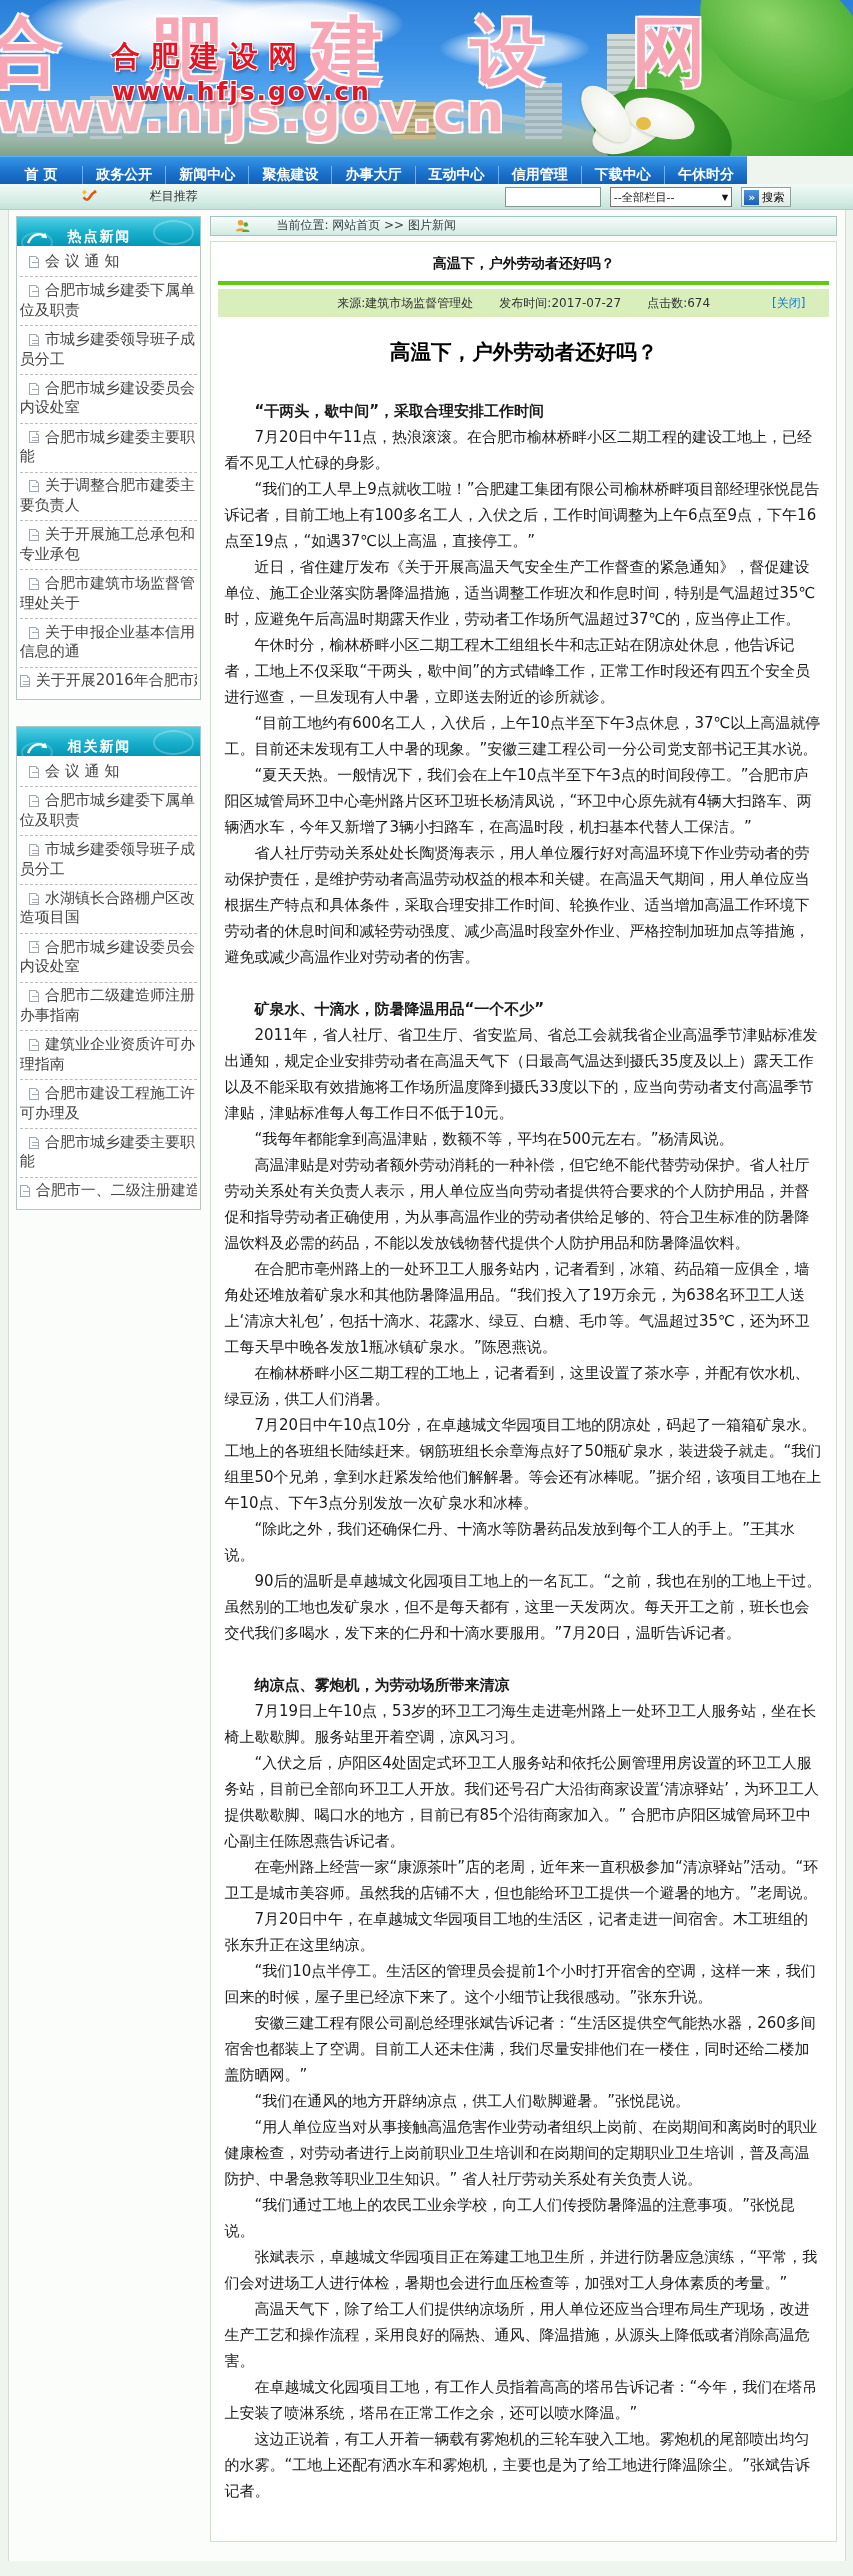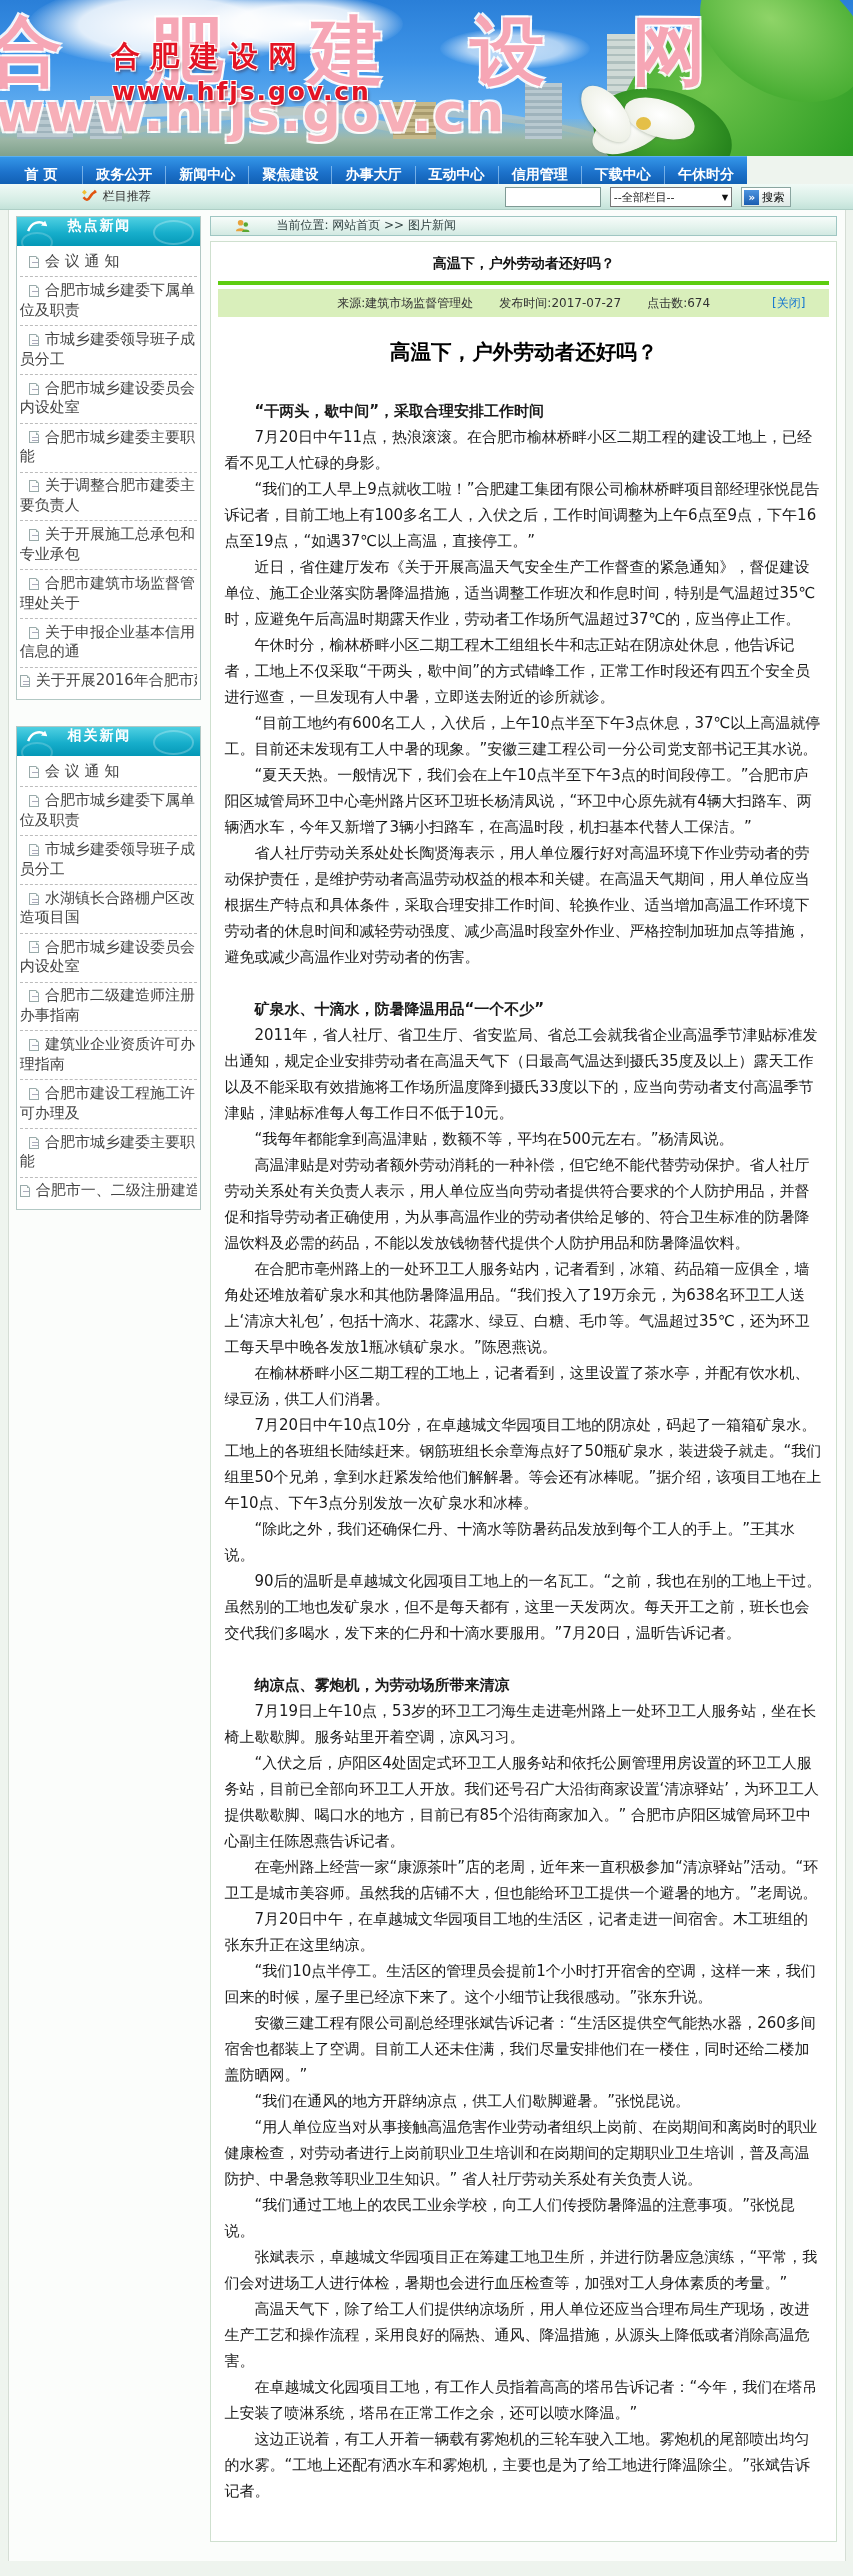--- a/index.html
+++ b/index.html
@@ -53,40 +53,40 @@
 
   
   .nav { display:flex; width:747px; height:28px; background:linear-gradient(180deg,#3496e8 0%,#1d73cc 55%,#1160b4 100%);
     border-top:0.9px solid #5ab0f0;align-items:flex-end; }
   .nav-item { flex:1; display:flex; align-items:center; justify-content:center;
     color:#ffffff; font-size:14px; font-weight:bold; cursor:pointer; border-left:0.9px solid rgba(190,225,255,.55); white-space:nowrap; }
   .nav-item:first-child { border-left:none; }
 
   
   .subbar { position:relative; width:853px; height:26px; background:linear-gradient(180deg,#f0faf6 0%,#d4ece4 70%,#c3e2d9 100%);
-    border-bottom:0.9px solid #aecfc6; display:flex; align-items:center; }
+    border-bottom:0.9px solid #aecfc6; display:flex; align-items:center;gap:47px; }
   .rec-icon { display:inline-block; margin-left:81px; width:17px; height:17px; }
   .rec-label { margin-left:4.7px; font-size:12px; color:#333; cursor:pointer; }
   .search-wrap { position:absolute; right:62px; top:2.8px; display:flex; align-items:center; gap:9.4px; }
   .search-input { width:96px; height:19.7px; border:0.9px solid #7f9a95; background:#fff; font-size:11.2px; padding:0 2.8px; }
   .select-sim { width:122px; height:19.7px; border:0.9px solid #777; background:#fff; display:flex; align-items:center; font-size:11.2px; color:#222; padding:0 2.8px; cursor:pointer; }
   .select-sim .sel-text { flex:1; }
   .select-sim .sel-arrow { font-size:8.4px; color:#111; }
   .search-btn { display:flex; align-items:center; gap:2.8px; height:20.6px; border:0.9px solid #8aa5a0; background:linear-gradient(180deg,#ffffff,#dfe9e6); font-size:11.2px; padding:0 5.6px 0 1.9px; cursor:pointer; font-family:inherit; }
   .go-icon { display:inline-block; width:15px; height:15px; background:linear-gradient(180deg,#4d94e0,#1b5cb0); color:#fff; font-size:10.3px; line-height:15px; text-align:center; font-weight:bold; }
 
   
   .page-body { width:838px; margin:0 7.5px; background:#fbfdfb; border-left:0.9px solid #d5ddd5; border-right:0.9px solid #d5ddd5;
     padding:5.6px 0 9.4px 0; display:flex; align-items:flex-start; min-height:2351px; }
   .sidebar { width:185px; margin-left:7.5px; flex:none; }
   .main-col { flex:1; margin:0 7.5px 0 9.4px; }
 
   
   .side-box { border:0.9px solid #b2c8c4; background:#ffffff; margin-bottom:26px; }
-  .side-head { position:relative; height:29px; display:flex; align-items:flex-start;
+  .side-head { position:relative; height:29px; display:flex; align-items:flex-end;
     background:linear-gradient(180deg,#4fd0e2 0%,#17aecb 55%,#0397b6 100%); overflow:hidden; }
   .side-head::before { content:""; position:absolute; right:5.6px; top:3.7px; width:37px; height:20.6px;
     border:2.8px solid rgba(255,255,255,.25); border-radius:50%; }
   .side-head::after { content:""; position:absolute; left:3.7px; bottom:-7.5px; width:28px; height:17px;
     border:2.8px solid rgba(255,255,255,.2); border-radius:50%; }
   .arrow-icon { width:22.5px; height:17px; margin-left:7.5px; flex:none; }
   .side-title { color:#ffffff; font-size:14px; font-weight:bold; letter-spacing:1.9px; margin-left:20.6px; }
   .side-list { list-style:none; margin:0; padding:2.8px 2.8px; }
   .side-item { font-size:15px; color:#444; line-height:19.7px; padding:3.7px 0 4.7px 0;
     border-bottom:0.9px dashed #bcbcbc; text-indent:9.4px; cursor:pointer; }

